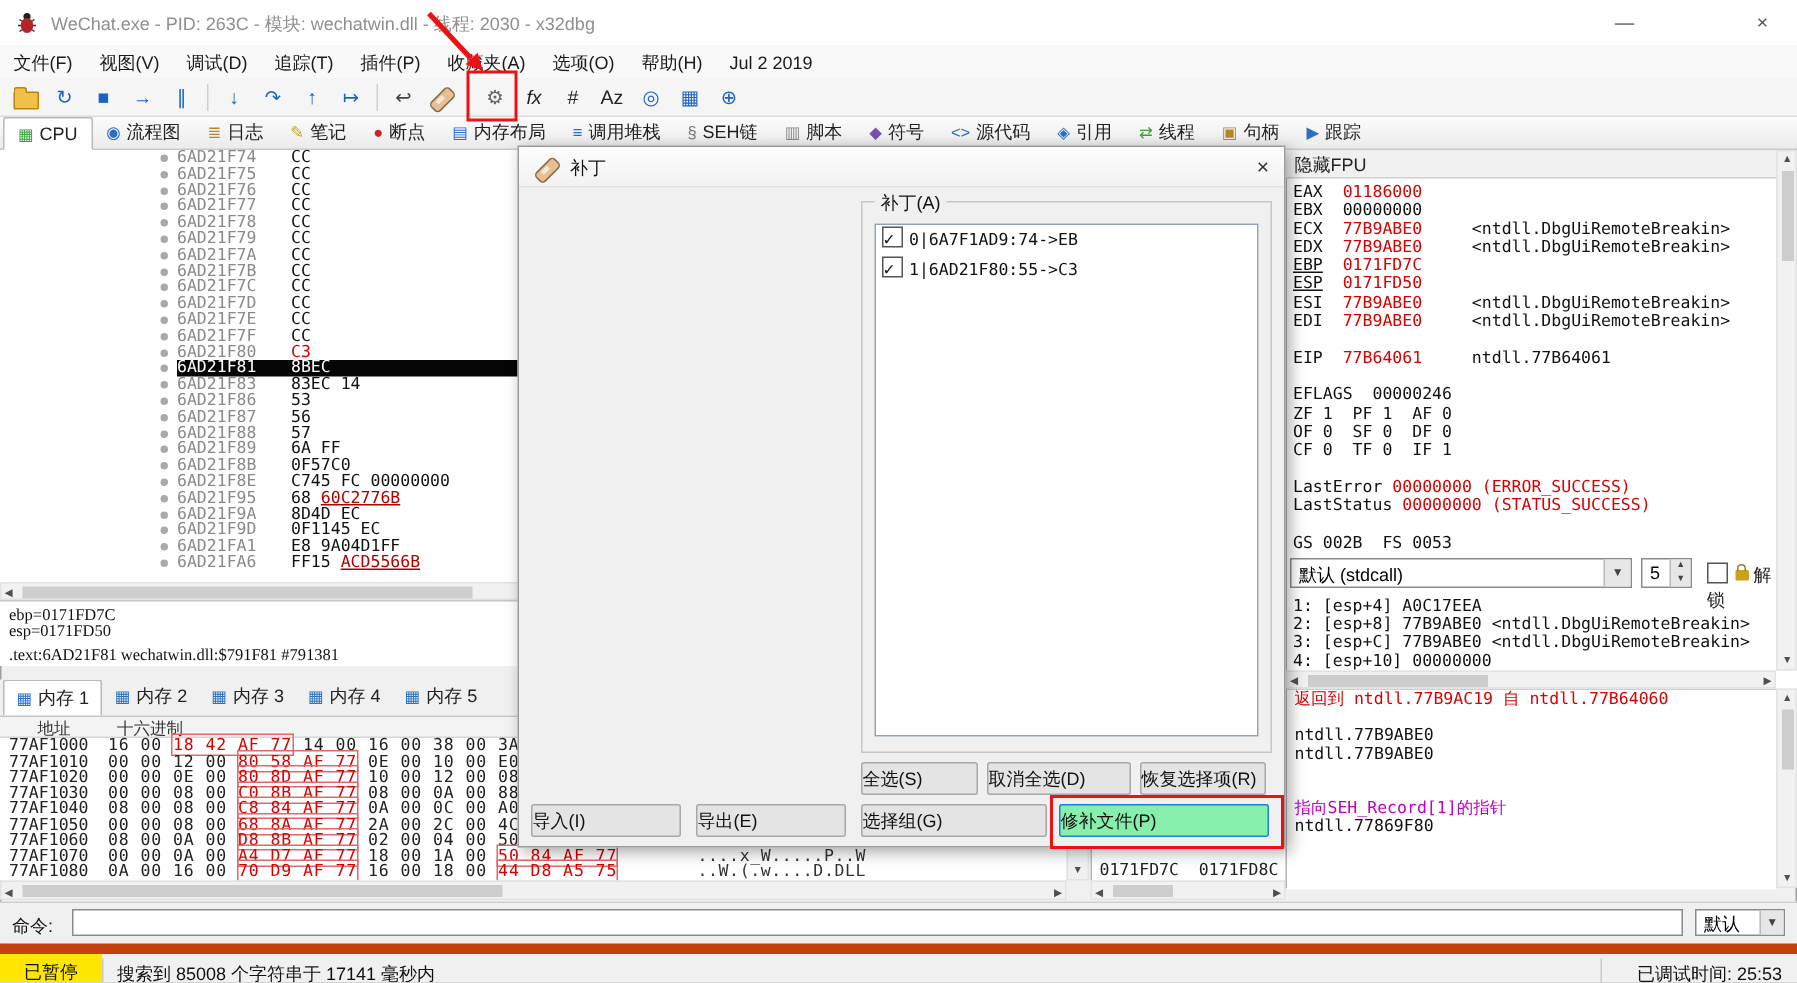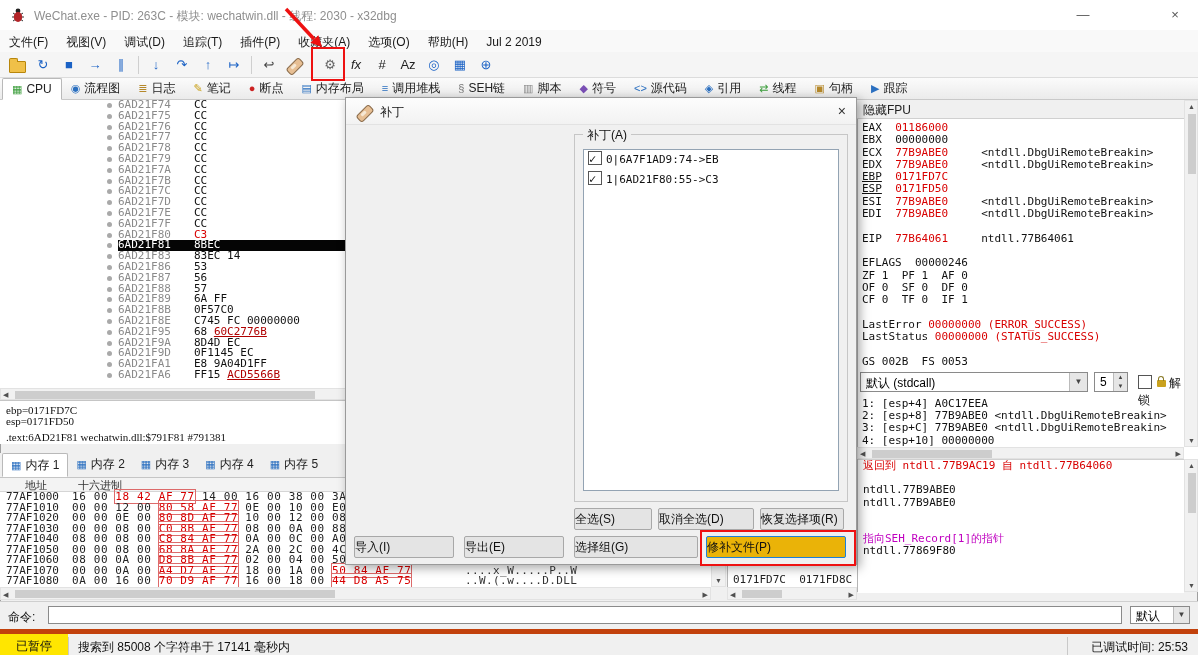--- a/index.html
+++ b/index.html
@@ -99,42 +99,42 @@
   .sbt{position:absolute;background:#cdcdcd}
 
   
   #cmdbar{position:absolute;left:0;top:601px;width:1198px;height:28px;background:#f0f0f0;border-top:1px solid #cfcfcf;box-sizing:border-box}
   #cmdlabel{position:absolute;left:8px;top:7px;font-size:12px;color:#111}
   #cmdinput{position:absolute;left:48px;top:4px;width:1074px;height:18px;background:#fff;border:1px solid #8a8a8a;box-sizing:border-box}
   #cmdcombo{position:absolute;left:1130px;top:4px;width:60px;height:18px;background:#fff;border:1px solid #8a8a8a;font-size:12px;padding:1px 0 0 5px;box-sizing:border-box}
   #cmdcombo .drop{position:absolute;right:0;top:0;width:15px;height:16px;background:#e6e6e6;border-left:1px solid #bbb;text-align:center;line-height:16px;font-size:8px;color:#444}
 
   
-  #statusbar{position:absolute;left:0;top:629px;width:1198px;height:26px;background:#f0f0f0;border-top:5px solid #c2410c;box-sizing:border-box}
+  #statusbar{position:absolute;left:0;top:629px;width:1198px;height:26px;background:#f0f0f0;border-top:7px solid #c2410c;box-sizing:border-box}
   #statebadge{position:absolute;left:0;top:0;width:68px;height:25px;background:#ffe600;color:#111;font-size:12px;text-align:center;line-height:25px}
   .ssep{position:absolute;top:3px;width:1px;height:19px;background:#c9c9c9}
   #statusmsg{position:absolute;left:78px;top:5px;font-size:12px;color:#111}
   #statustime{position:absolute;right:10px;top:5px;font-size:12px;color:#111}
 
   
   #dlg{position:absolute;left:345px;top:97px;width:512px;height:468px;background:#f0f0f0;border:1px solid #9a9a9a;box-shadow:3px 3px 10px rgba(0,0,0,.35);z-index:40;box-sizing:border-box}
   #dlgtitle{position:absolute;left:0;top:0;right:0;height:26px;background:linear-gradient(#fdfdfd,#f2f2f2);border-bottom:1px solid #e2e2e2}
   #dlgtitle .bandaid{margin:0;position:absolute;left:10px;top:11px}
   #dlgname{position:absolute;left:34px;top:6px;font-size:12px;color:#111}
   #dlgclose{position:absolute;right:10px;top:5px;font-size:14px;color:#333}
   .gbox{position:absolute;border:1px solid #c6c6c6}
   .gblabel{position:absolute;top:-8px;left:8px;background:#f0f0f0;padding:0 4px;font-size:12px;color:#111}
   #gmod{left:8px;top:36px;width:212px;height:366px}
   #gpat{left:228px;top:36px;width:272px;height:366px}
   .glist{position:absolute;left:8px;right:8px;top:14px;bottom:10px;background:#fff;border:1px solid #93a3b3;overflow:hidden}
   .moditem{height:17px;line-height:17px;padding:0 5px;font-size:12px;color:#111}
   .moditem.selected{background:#d6d6d6}
   .pitem{height:18px;line-height:18px;padding:1px 4px;font-size:11px;font-family:"DejaVu Sans Mono",monospace;color:#111;white-space:pre}
   .btn{position:absolute;height:22px;background:#e4e4e4;border:1px solid #a8a8a8;font-size:12px;color:#111;text-align:left;line-height:20px;border-radius:2px;box-sizing:border-box}
-  .btn.primary{background:#eab308;border:1px solid #1c80d8}
+  .btn.primary{background:#86efac;border:1px solid #1c80d8}
   #b-selall{left:228px;top:410px;width:78px}
   #b-deselall{left:312px;top:410px;width:96px}
   #b-restore{left:414px;top:410px;width:84px}
   #b-import{left:8px;top:438px;width:100px}
   #b-export{left:118px;top:438px;width:100px}
   #b-selgroup{left:228px;top:438px;width:124px}
   #b-patchfile{left:360px;top:438px;width:140px}
 
   
   .annot{position:absolute;border:2px solid #ee1111;z-index:60;pointer-events:none}

